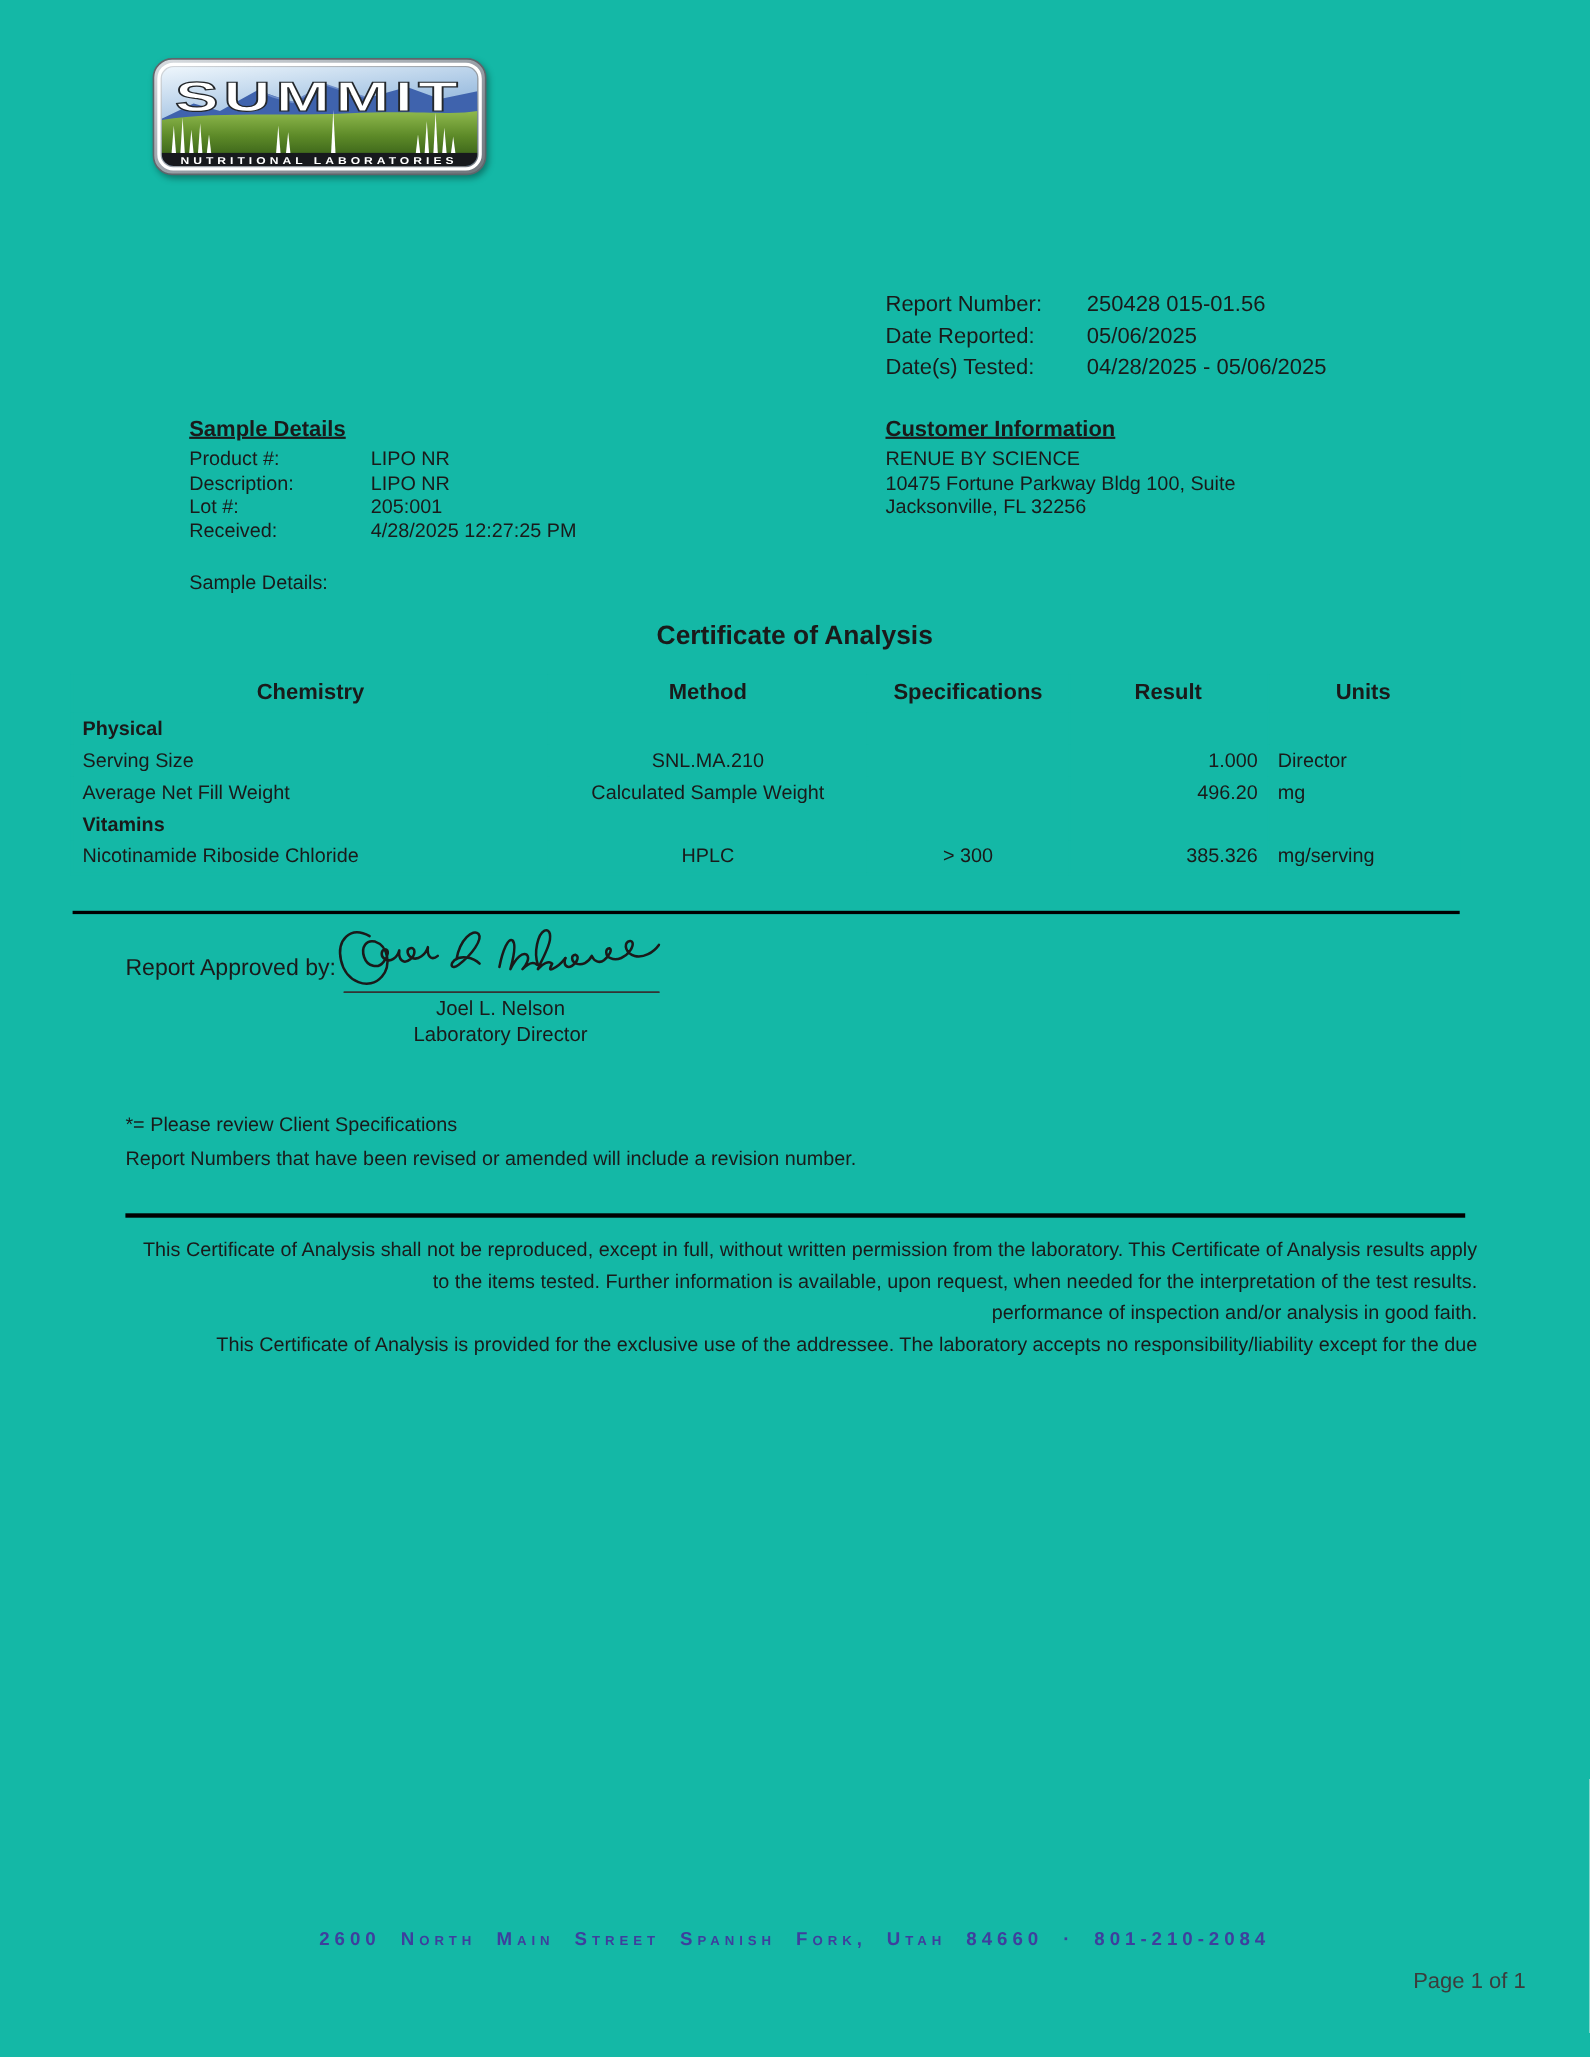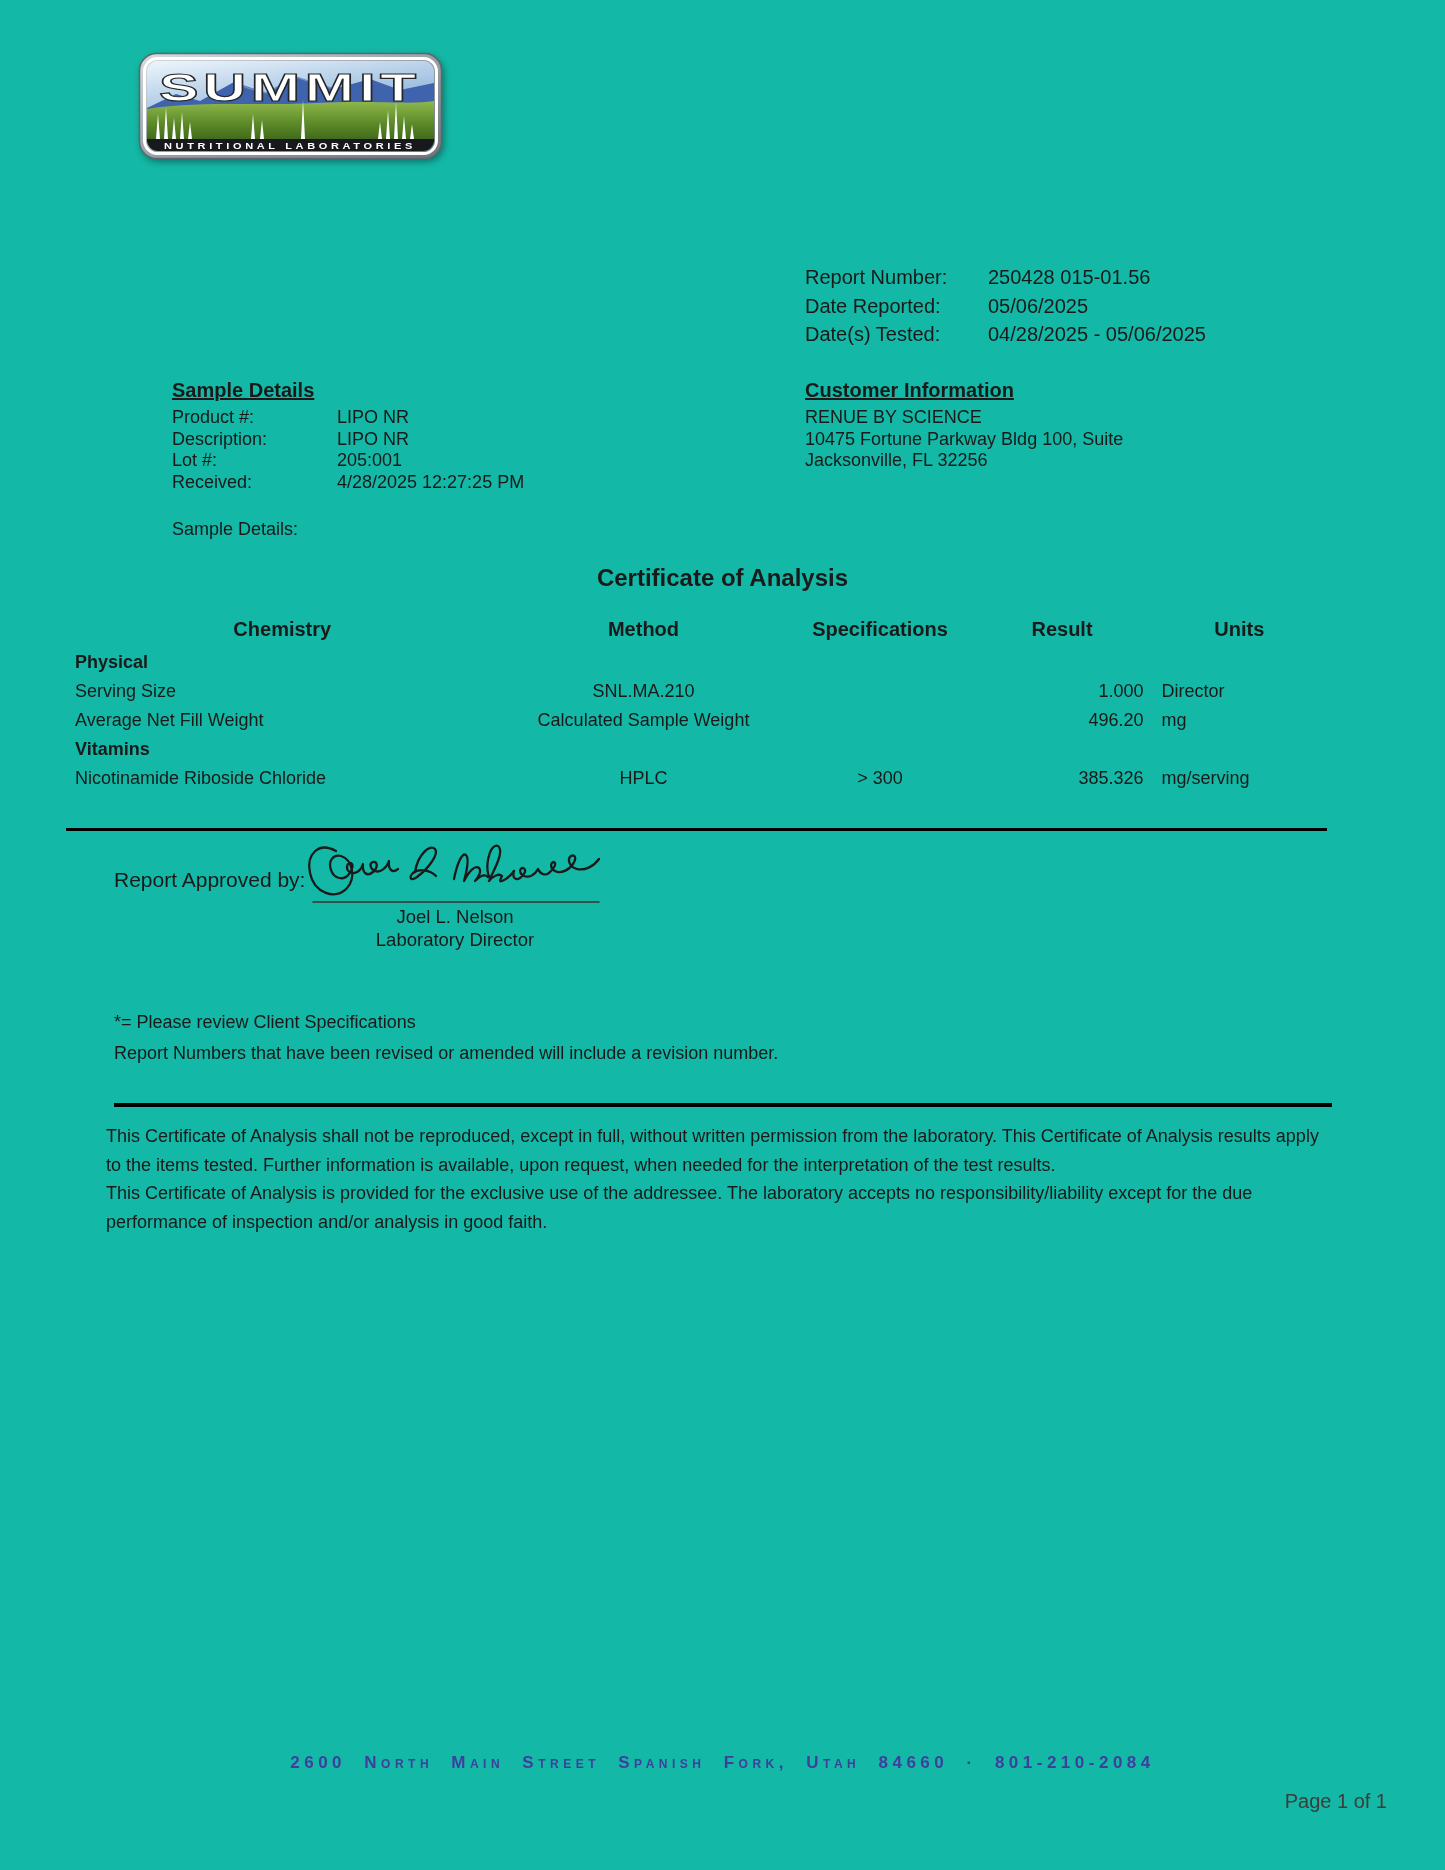--- a/index.html
+++ b/index.html
@@ -47,21 +47,21 @@
 
   .rule { background:#000; }
 
   .approve-label { left:114px; top:868px; font-size:21px; }
   .sig-svg { left:303px; top:836px; width:305px; height:78px; }
   .signer { left:300px; top:906px; width:310px; text-align:center; font-size:18.5px; line-height:22.5px; }
 
   .footnotes { left:114px; top:1012px; font-size:18px; }
   .footnotes div { margin-bottom:9.5px; }
 
-  .disclaimer { left:106px; top:1122px; font-size:18px; line-height:28.6px; }
+  .disclaimer { left:130px; top:1122px; font-size:18px; line-height:28.6px;text-align:right; }
 
   .footer-address {
     left:0; top:1753px; width:1445px; text-align:center;
     font-size:17px; font-weight:bold; font-variant:small-caps;
     letter-spacing:4.5px; word-spacing:9px; color:#3e3f9d;
   }
   .page-indicator { right:58px; top:1790px; font-size:20px; color:#3c3c3c; }
 </style>
 </head>
 <body>
@@ -241,20 +241,20 @@
   <div class="abs footnotes">
     <div>*= Please review Client Specifications</div>
     <div>Report Numbers that have been revised or amended will include a revision number.</div>
   </div>
 
   <div class="abs rule" style="left:114px; top:1103px; width:1218px; height:4px;"></div>
 
   <div class="abs disclaimer">
     <div>This Certificate of Analysis shall not be reproduced, except in full, without written permission from the laboratory. This Certificate of Analysis results apply</div>
     <div>to the items tested. Further information is available, upon request, when needed for the interpretation of the test results.</div>
+    <div>performance of inspection and/or analysis in good faith.</div>
     <div>This Certificate of Analysis is provided for the exclusive use of the addressee. The laboratory accepts no responsibility/liability except for the due</div>
-    <div>performance of inspection and/or analysis in good faith.</div>
   </div>
 
   <div class="abs footer-address">2600 North Main Street Spanish Fork, Utah 84660 · 801-210-2084</div>
   <div class="abs page-indicator">Page 1 of 1</div>
 
 </div>
 
 </body></html>

